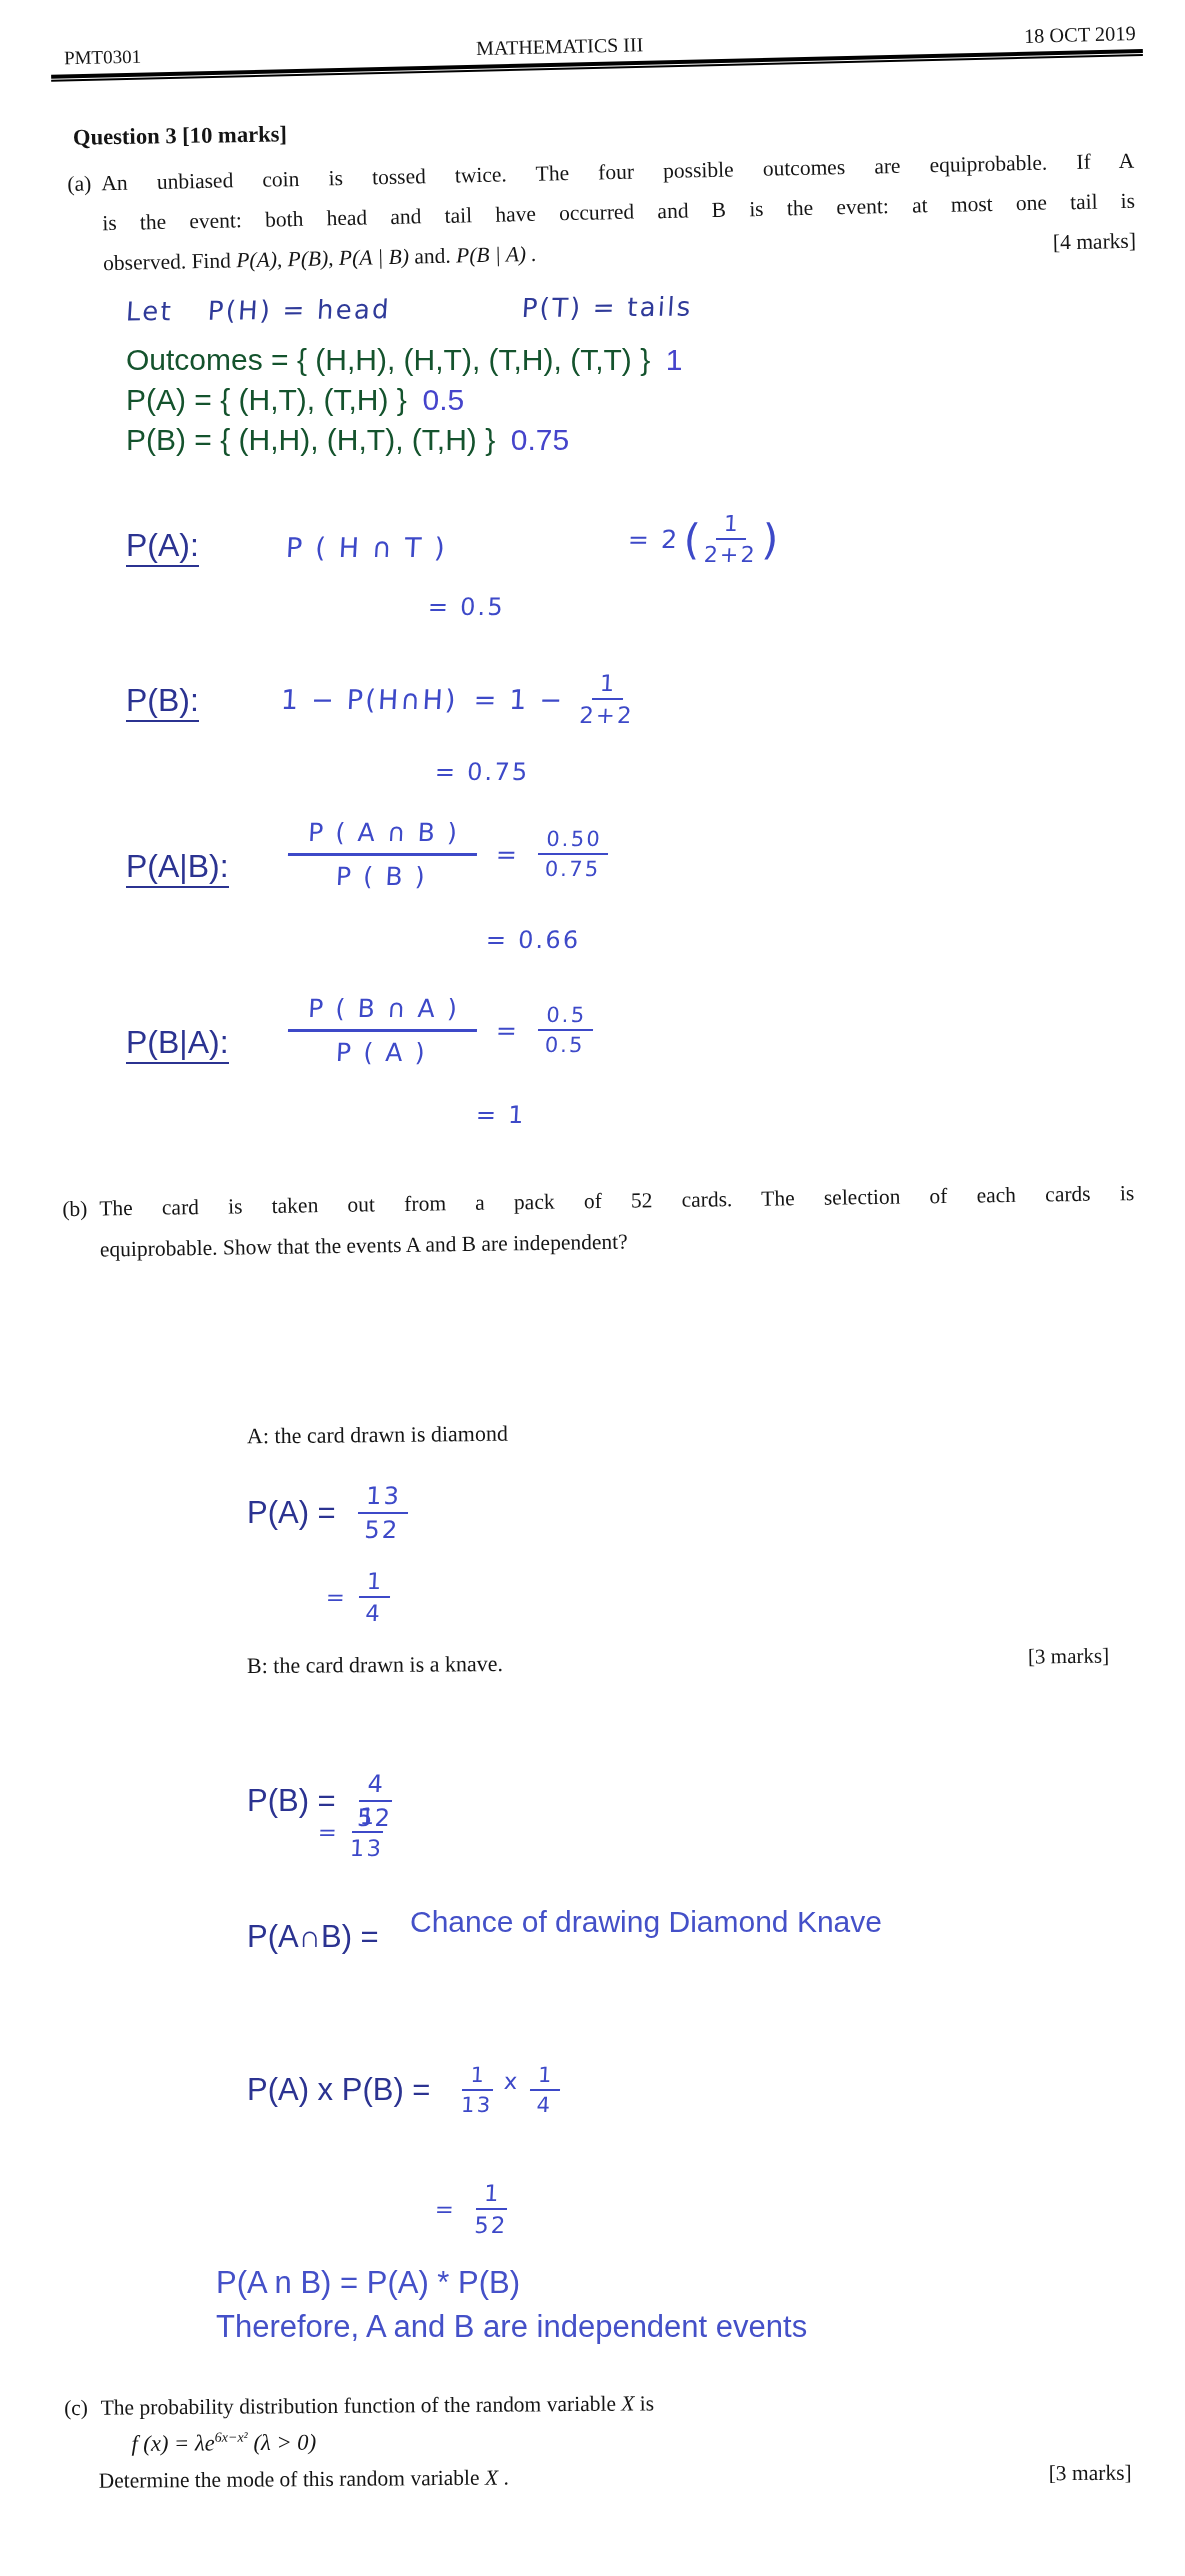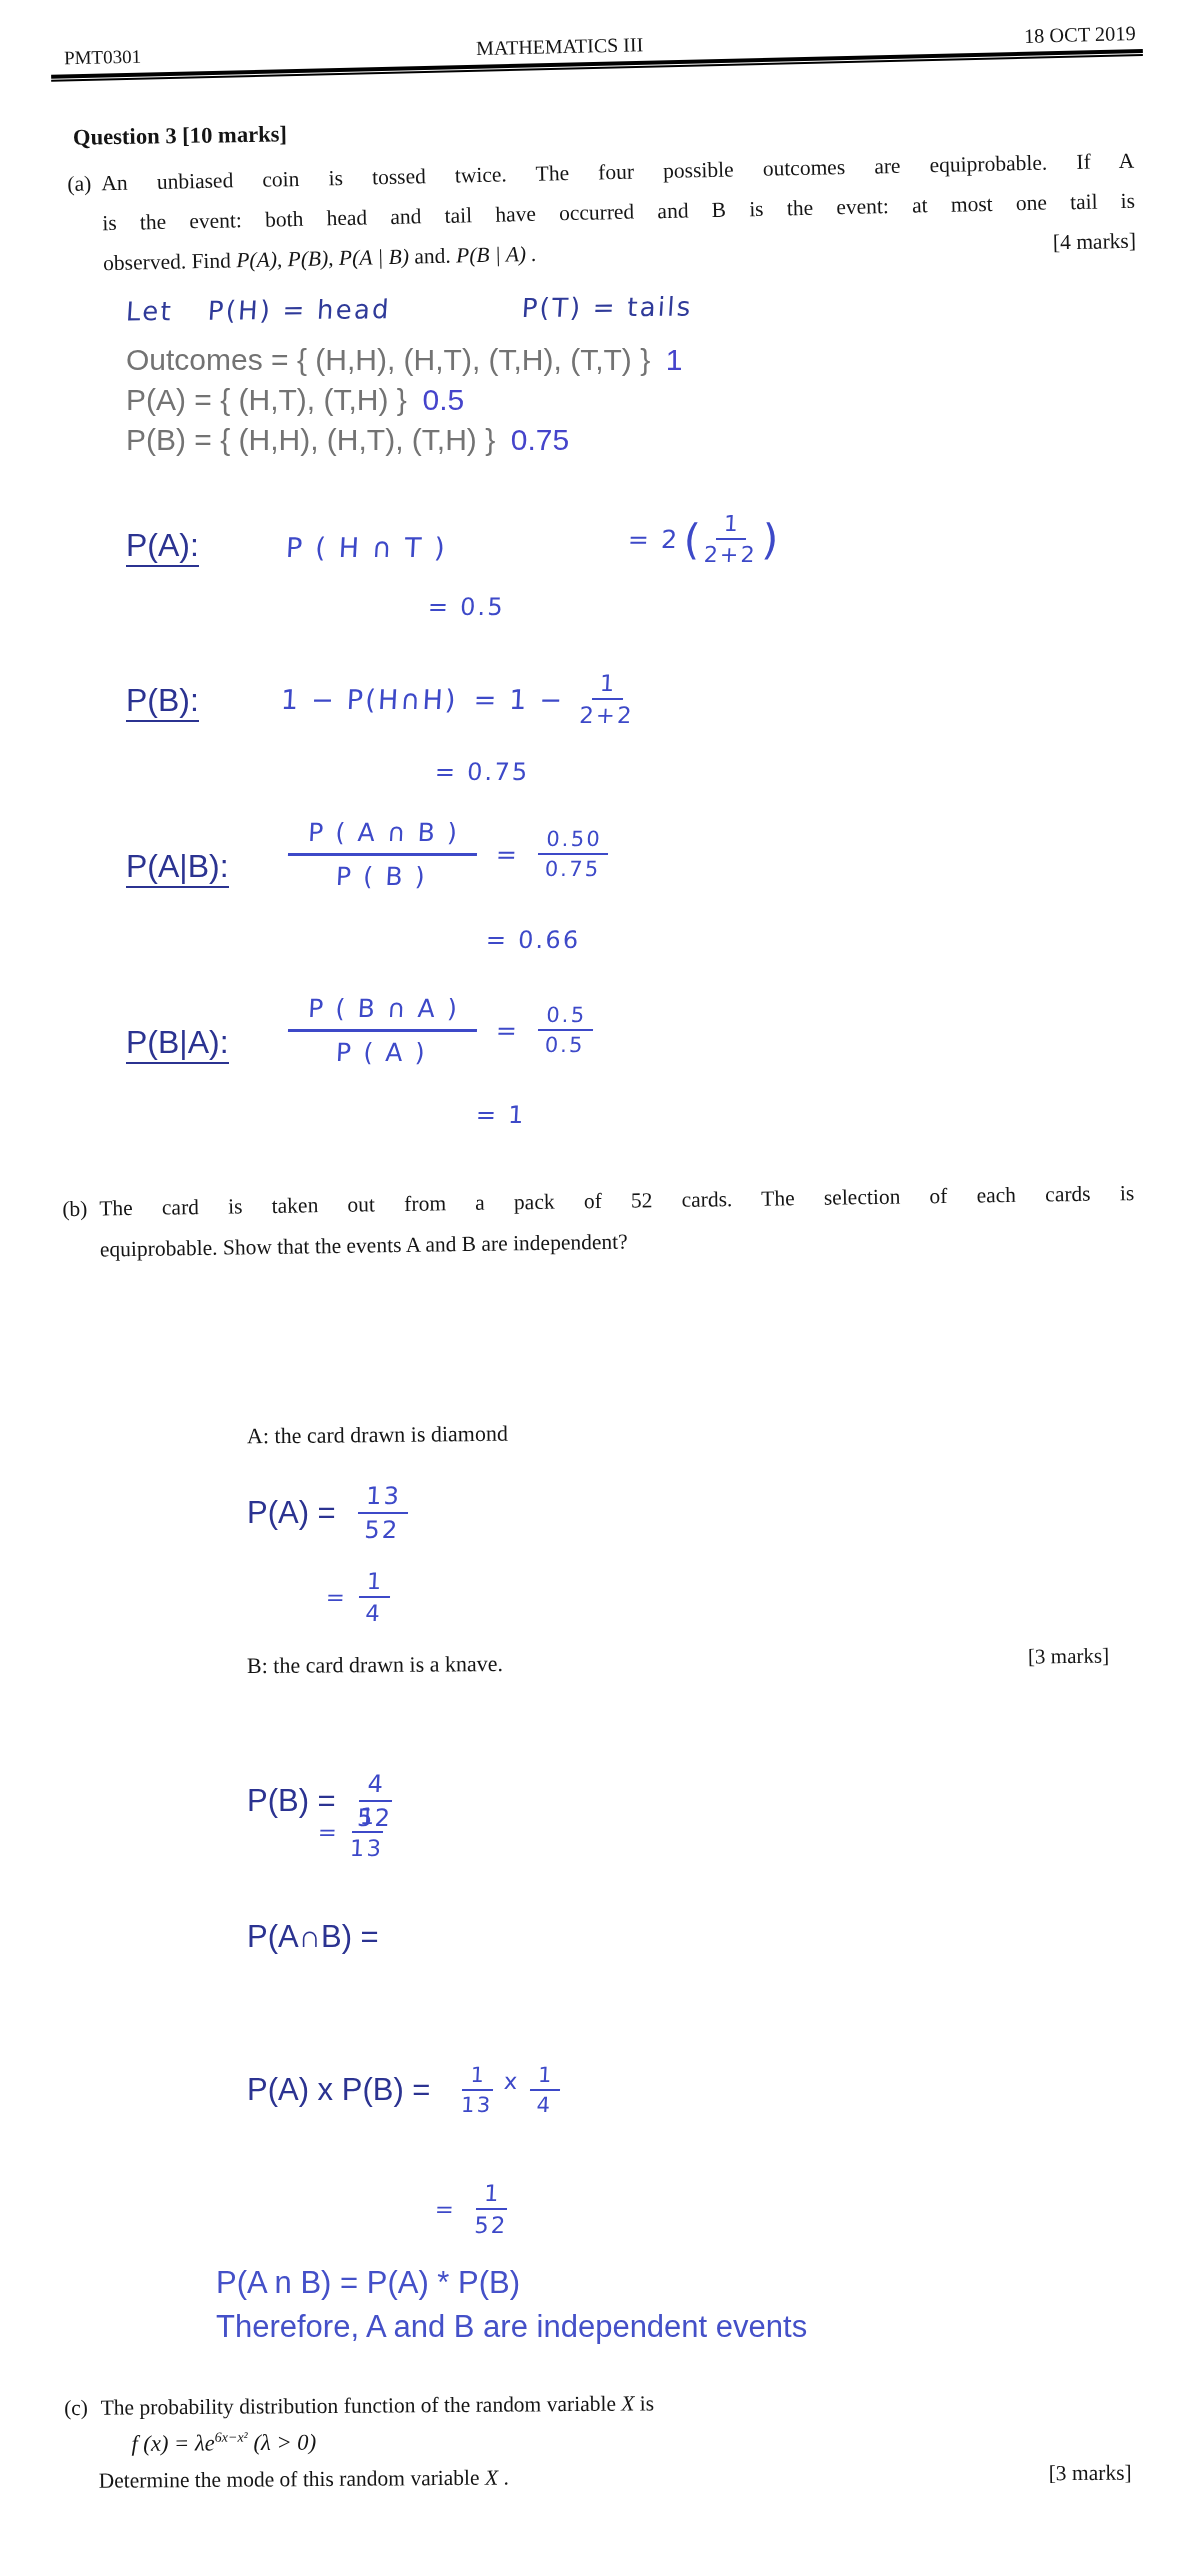--- a/index.html
+++ b/index.html
@@ -1,21 +1,21 @@
 <!DOCTYPE html>
 <html style="font-size:11.7px"><head>
 <meta charset="utf-8">
 <style>
   html,body{margin:0;padding:0;background:#e8e8e8;}
   #page{position:relative;width:1186px;height:2576px;background:#ffffff;overflow:hidden;
         font-family:"Liberation Serif",serif;color:#151515;}
   .abs{position:absolute;}
   .serif{font-family:"Liberation Serif",serif;color:#151515;}
   .sans{font-family:"Liberation Sans",sans-serif;}
-  .cyan{color:#737373;}
+  .cyan{color:#14532d;}
   .purple{color:#4544CB;}
   .navy{color:#2B3391;}
   .royal{color:#4450C8;}
   .hand{font-family:"DejaVu Sans",sans-serif;color:#3D49C8;letter-spacing:2.2px;transform:skewX(-3deg);}
   .hand2{font-family:"DejaVu Sans",sans-serif;color:#2F3A99;letter-spacing:2.2px;transform:skewX(-4deg);}
   .u{border-bottom:2.9px solid currentColor;padding-bottom:2.2px;}
   .frac{display:inline-flex;flex-direction:column;align-items:center;text-align:center;vertical-align:middle;}
   .frac .num{border-bottom:2.9px solid currentColor;padding:0 7.3px 2.2px;}
   .frac .den{padding-top:2.2px;}
   .bigfrac .num{border-bottom:3.7px solid currentColor;padding:0 19px 5.8px;}
@@ -180,20 +180,21 @@
   <div class="abs row hand" style="left:318px;top:1803px;font-size:22.6px;">
     <span>=</span>
     <span class="frac" style="margin-left:11.7px;">
       <span class="num">1</span>
       <span class="den">13</span>
     </span>
   </div>
 
   <div class="abs sans navy" style="left:247px;top:1893px;font-size:31px;margin-top:26px;">P(A∩B) =</div>
   <div class="abs sans royal" style="left:410px;top:1898px;font-size:30px;line-height:47px;">
+    <div>Chance of drawing Diamond Knave</div>
   </div>
 
   <div class="abs row" style="left:247px;top:2063px;justify-content:flex-end;">
     <span class="sans navy" style="font-size:31px;">P(A) x P(B) =</span>
     <span class="frac hand" style="font-size:21px;margin-left:32px;">
       <span class="num">1</span>
       <span class="den">13</span>
     </span>
     <span class="hand" style="font-size:22.6px;margin:0 10.2px;transform:translateY(-8.8px) skewX(-3deg);display:inline-block;">x</span>
     <span class="frac hand" style="font-size:21px;">

